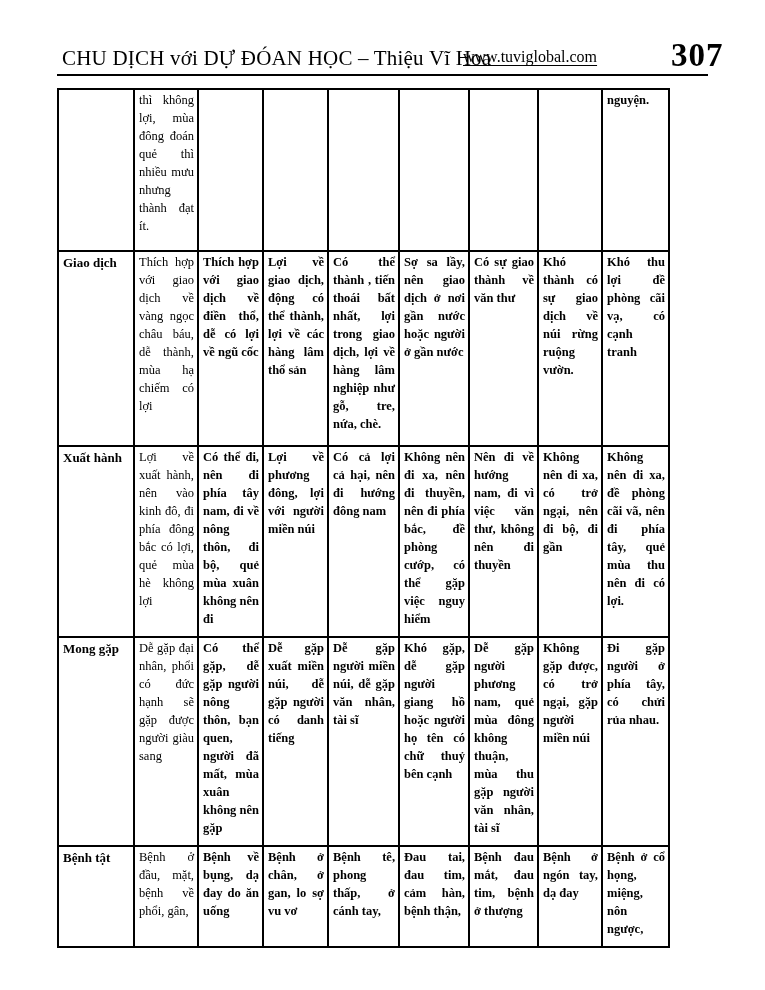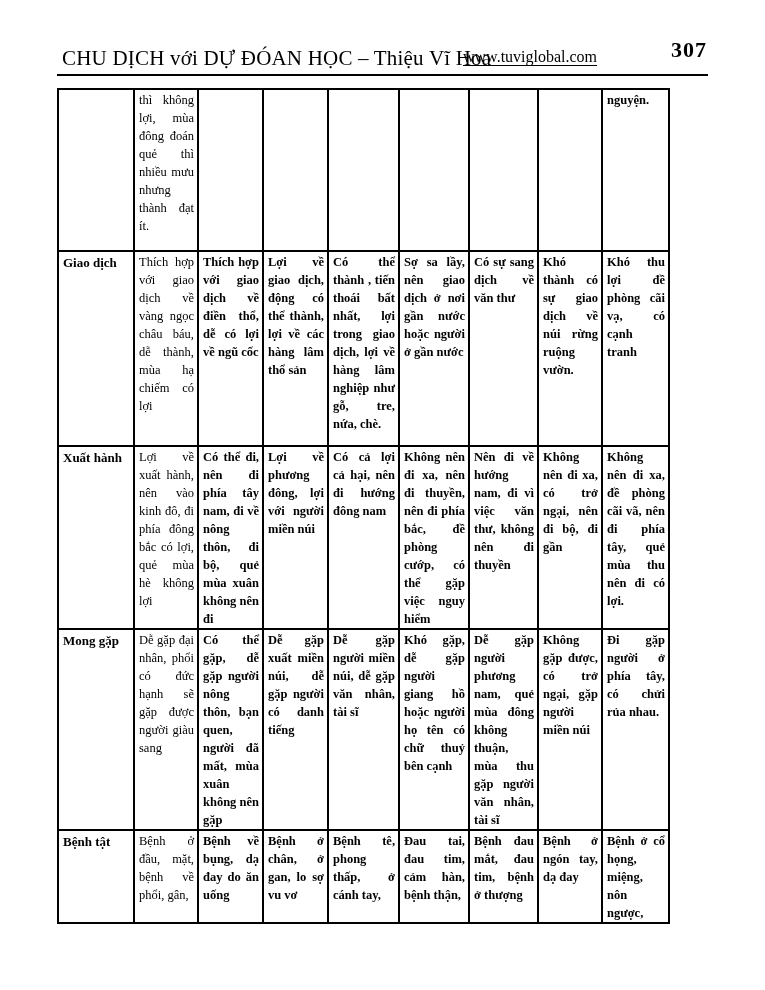--- a/index.html
+++ b/index.html
@@ -9,32 +9,32 @@
     -webkit-font-smoothing:antialiased;
   }
   .header-title{
     position:absolute;left:62px;top:46px;font-size:21px;letter-spacing:.2px;white-space:nowrap;
   }
   .header-link{
     position:absolute;left:463px;top:48px;font-size:16px;color:#000;
     text-decoration:underline;text-underline-offset:3px;white-space:nowrap;cursor:pointer;
   }
   .page-number{
-    position:absolute;left:671px;top:37px;font-size:22px;font-weight:bold;letter-spacing:1px;
+    position:absolute;left:671px;top:37px;font-size:33px;font-weight:bold;letter-spacing:1px;
   }
   .header-rule{
     position:absolute;left:57px;top:74px;width:651px;height:2px;background:#000;
   }
   table.grid{
     position:absolute;left:57px;top:88px;border-collapse:collapse;table-layout:fixed;
     width:611px;
   }
   table.grid td{
     border:2px solid #000;vertical-align:top;
-    padding:1px 3px 0 4px;
+    padding:1px 3px 8px 4px;
     font-size:12.5px;line-height:18px;font-weight:bold;
     text-align:justify;overflow:hidden;word-break:normal;
   }
   table.grid td.reg{font-weight:normal;}
   table.grid td.label{text-align:left;padding-top:2px;font-size:13px;}
   tr.r0{height:162px;}
   tr.r1{height:195px;margin-top:14px;}
   tr.r2{height:144px;}
   tr.r3{height:156px;}
   tr.r4{height:76px;}
@@ -71,21 +71,21 @@
     <td></td>
     <td>nguyện.</td>
   </tr>
   <tr class="r1">
     <td class="label">Giao dịch</td>
     <td class="reg">Thích hợp với giao dịch về vàng ngọc châu báu, dễ thành, mùa hạ chiếm có lợi</td>
     <td>Thích hợp với giao dịch về điền thổ, dễ có lợi về ngũ cốc</td>
     <td>Lợi về giao dịch, động có thể thành, lợi về các hàng lâm thổ sản</td>
     <td>Có thể thành , tiến thoái bất nhất, lợi trong giao dịch, lợi về hàng lâm nghiệp như gỗ, tre, nứa, chè.</td>
     <td>Sợ sa lầy, nên giao dịch ở nơi gần nước hoặc người ở gần nước</td>
-    <td>Có sự sang dịch về văn thư</td>
+    <td>Có sự giao thành về văn thư</td>
     <td>Khó thành có sự giao dịch về núi rừng ruộng vườn.</td>
     <td>Khó thu lợi đề phòng cãi vạ, có cạnh tranh</td>
   </tr>
   <tr class="r2">
     <td class="label">Xuất hành</td>
     <td class="reg">Lợi về xuất hành, nên vào kinh đô, đi phía đông bắc có lợi, quẻ mùa hè không lợi</td>
     <td>Có thể đi, nên đi phía tây nam, đi về nông thôn, đi bộ, quẻ mùa xuân không nên đi</td>
     <td>Lợi về phương đông, lợi với người miền núi</td>
     <td>Có cả lợi cả hại, nên đi hướng đông nam</td>
     <td>Không nên đi xa, nên đi thuyền, nên đi phía bắc, đề phòng cướp, có thể gặp việc nguy hiểm</td>

